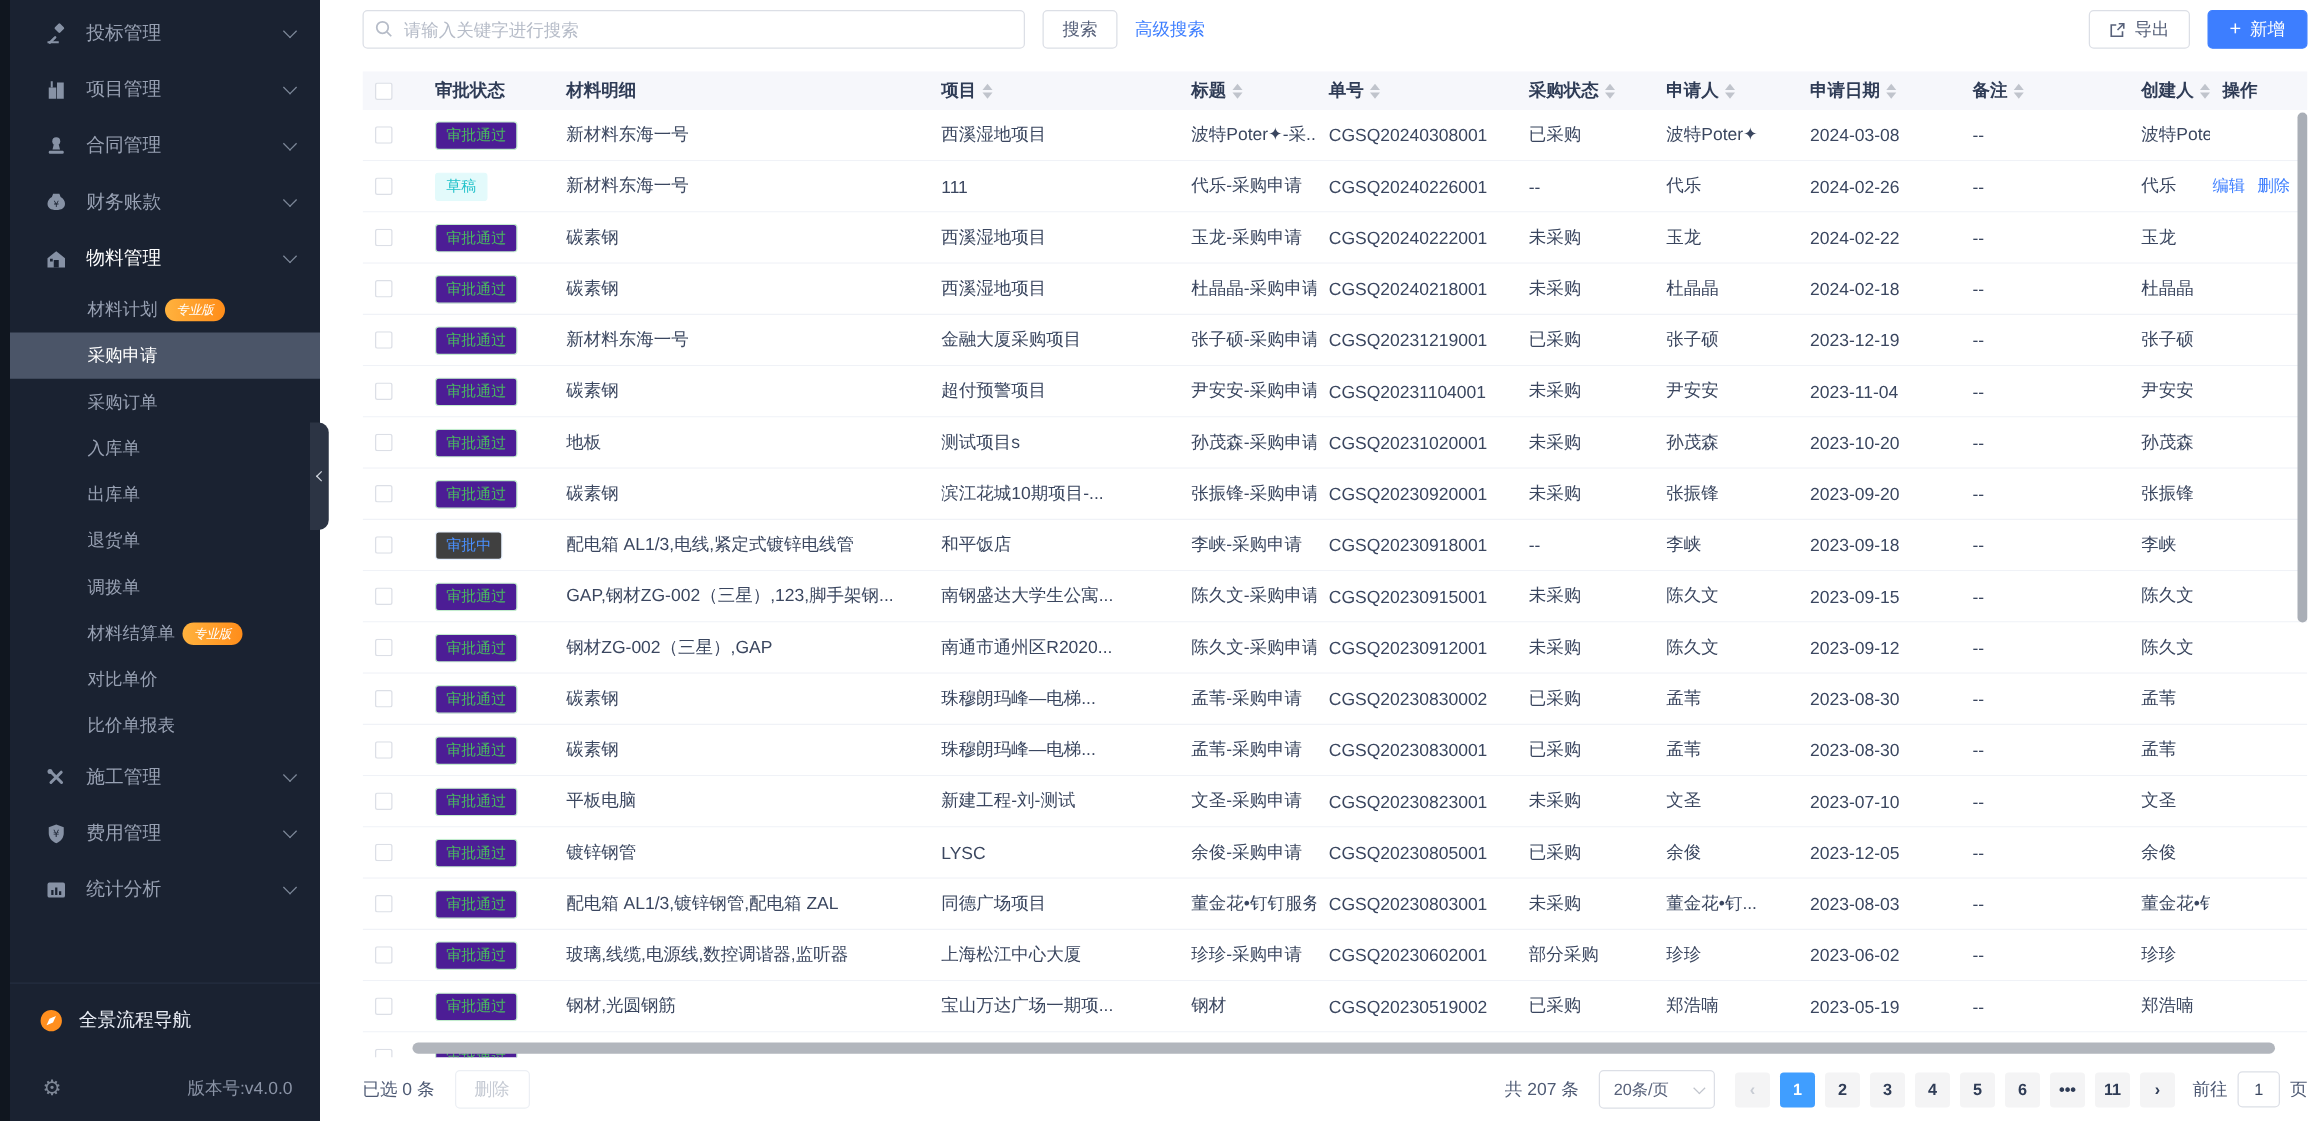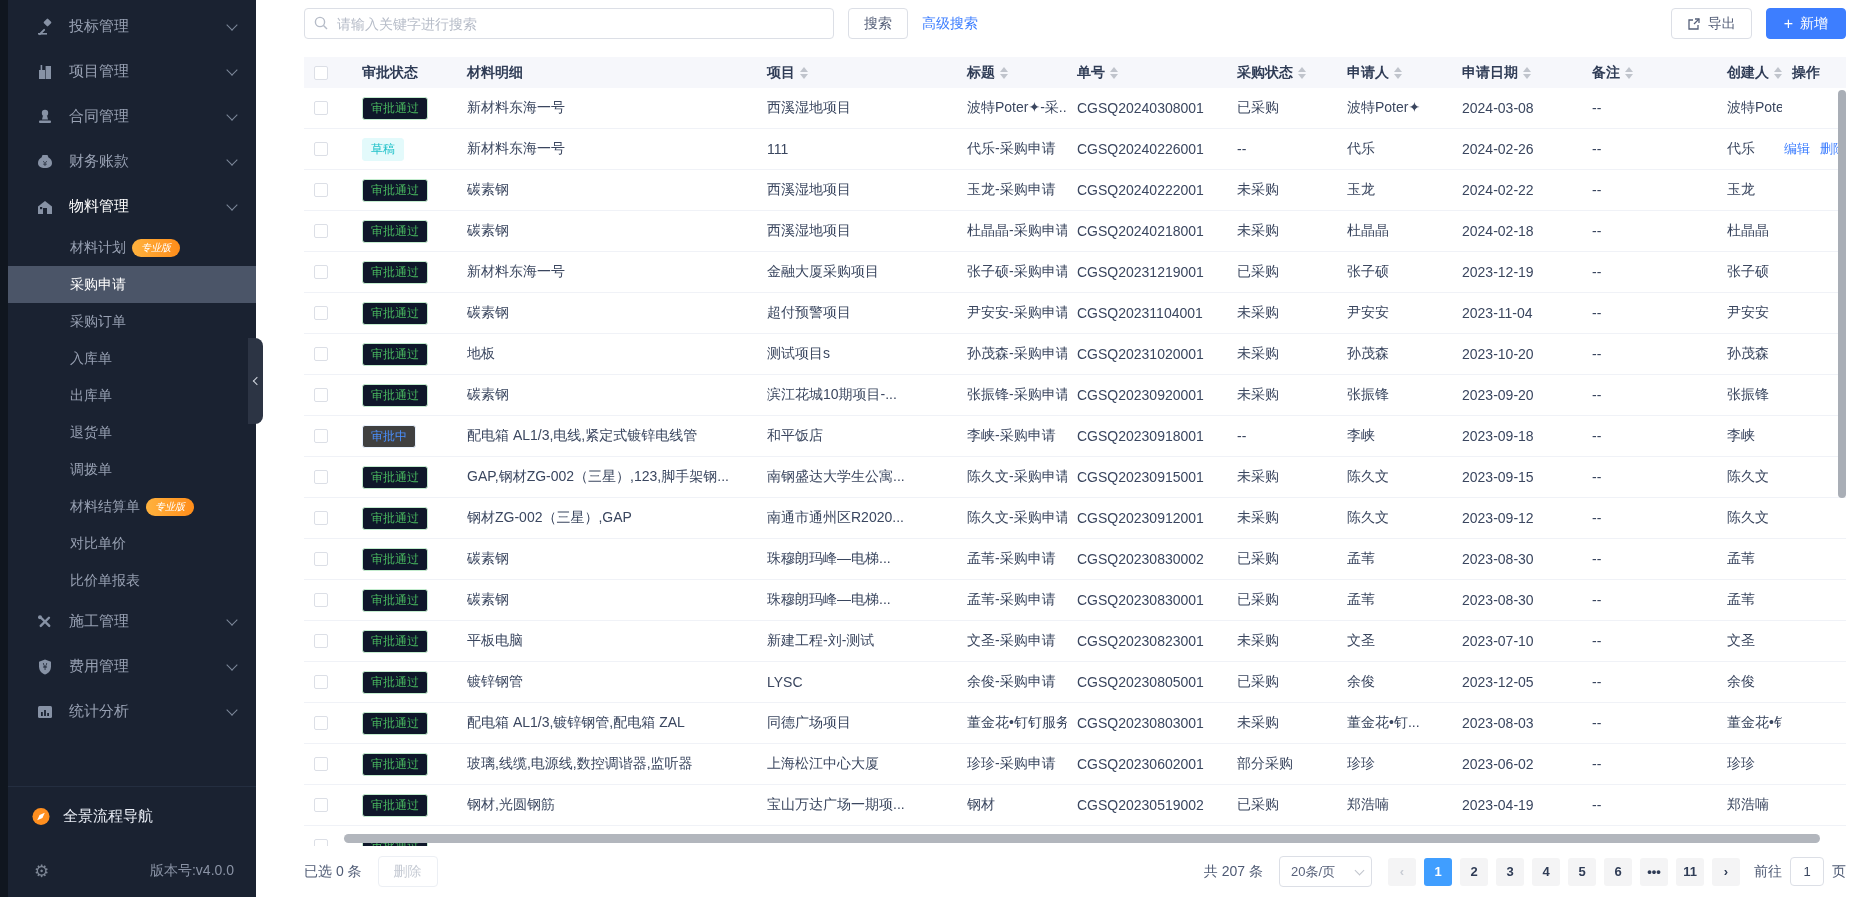--- a/index.html
+++ b/index.html
@@ -28,21 +28,21 @@
   .panorama{height:42px;display:flex;align-items:center;gap:13px;padding-left:24px;color:#e9edf5;font-size:15px;cursor:pointer;}
   .version-row{height:40px;display:flex;align-items:center;justify-content:space-between;padding:0 22px 0 26px;color:#8a93a5;font-size:14px;margin-top:14px;}
   .gear{font-size:17px;color:#7d8695;cursor:pointer;}
   .micon{width:18px;height:18px;flex-shrink:0;display:inline-flex;align-items:center;justify-content:center;}
 
   
   .collapse-handle{position:absolute;left:248px;top:338px;width:15px;height:86px;background:#2c3444;border-radius:0 8px 8px 0;display:flex;align-items:center;justify-content:center;cursor:pointer;z-index:6;}
   .collapse-handle i{width:6px;height:6px;border-left:1.5px solid #cfd4dd;border-bottom:1.5px solid #cfd4dd;transform:rotate(45deg);margin-left:3px;}
 
   
-  main{flex:1;min-width:0;display:flex;flex-direction:column;padding:0 10px 0 48px;background:#fff;}
+  main{flex:1;min-width:0;display:flex;flex-direction:column;padding:0 10px 0 34px;background:#fff;}
   .topbar{height:57px;display:flex;align-items:flex-start;padding-top:8px;gap:14px;flex-shrink:0;}
   .search-box{position:relative;width:530px;}
   .search-box input{width:100%;height:31px;border:1px solid #dcdfe6;border-radius:4px;padding:0 10px 0 32px;font-size:14px;color:#555;outline:none;font-family:inherit;}
   .search-box input::placeholder{color:#b6bcc8;}
   .search-box .sicon{position:absolute;left:10px;top:8px;}
   .btn{height:31px;border:1px solid #dcdfe6;background:#fff;border-radius:4px;padding:0 15px;font-size:14px;color:#58master657180;color:#57617a;cursor:pointer;display:inline-flex;align-items:center;gap:7px;font-family:inherit;}
   .link{color:#3d7eff;font-size:14px;line-height:31px;cursor:pointer;white-space:nowrap;}
   .spacer{flex:1;}
   .btn-primary{height:31px;background:#3d7eff;border:1px solid #3d7eff;color:#fff;border-radius:4px;padding:0 17px;font-size:14px;display:inline-flex;align-items:center;gap:7px;cursor:pointer;font-family:inherit;}
 
@@ -50,21 +50,21 @@
   .table-wrap{flex:1;overflow:hidden;position:relative;display:flex;flex-direction:column;}
   .thead{display:flex;height:31px;background:#f6f7fb;align-items:center;font-weight:bold;color:#2f3c56;font-size:14px;flex-shrink:0;}
   .tbody{flex:1;overflow:hidden;}
   .cell{padding:0 10px;white-space:nowrap;overflow:hidden;flex-shrink:0;display:flex;align-items:center;}
   .trow{display:flex;height:41px;align-items:center;border-bottom:1px solid #f0f2f7;font-size:14px;color:#3a465f;background:#fff;}
   .cb{width:14px;height:14px;border:1px solid #dcdfe6;border-radius:2px;background:#fff;cursor:pointer;flex-shrink:0;}
   .caret{display:inline-flex;flex-direction:column;margin-left:5px;}
   .caret .up{width:0;height:0;border-left:4px solid transparent;border-right:4px solid transparent;border-bottom:5px solid #c0c4cc;margin-bottom:2px;}
   .caret .dn{width:0;height:0;border-left:4px solid transparent;border-right:4px solid transparent;border-top:5px solid #c0c4cc;}
   .st{display:inline-block;padding:1px 8px;border-radius:3px;font-size:12px;line-height:19px;white-space:nowrap;}
-  .st.approved{color:#49b95f;background:#0f172a;border:1px solid #c3ecce;}
+  .st.approved{color:#49b95f;background:#4c1d95;border:1px solid #c3ecce;}
   .st.draft{color:#1fc1c9;background:#e3fafb;border:1px solid #e3fafb;}
   .st.pending{color:#4a90ff;background:#404040;border:1px solid #e9f2ff;}
   .act-link{color:#3d7eff;font-size:13px;margin-right:10px;cursor:pointer;}
   .vscroll{position:absolute;right:0;top:33px;width:8px;bottom:14px;}
   .vthumb{width:8px;height:408px;background:#a9aeb6;border-radius:4px;}
   .hthumb{position:absolute;left:40px;right:26px;bottom:3px;height:9px;background:#b2b6bd;border-radius:5px;}
 
   
   .footerbar{height:51px;display:flex;align-items:center;flex-shrink:0;font-size:14px;color:#4e5a74;background:#fff;}
   .btn-disabled{height:31px;border:1px solid #eceff4;background:#fff;color:#c6cbd4;border-radius:4px;padding:0 15px;font-size:14px;margin-left:16px;cursor:not-allowed;font-family:inherit;}
@@ -646,21 +646,21 @@
             </div>
             <div class="cell" style="width: 105px;">
               <span class="st approved">审批通过</span>
             </div>
             <div class="cell" style="width: 300px;">钢材,光圆钢筋</div>
             <div class="cell" style="width: 200px;">宝山万达广场一期项...</div>
             <div class="cell" style="width: 110px; text-align: right;">钢材</div>
             <div class="cell" style="width: 160px;">CGSQ20230519002</div>
             <div class="cell" style="width: 110px;">已采购</div>
             <div class="cell" style="width: 115px;">郑浩喃</div>
-            <div class="cell" style="width: 130px;">2023-04-19</div>
+            <div class="cell" style="width: 130px;">2023-05-19</div>
             <div class="cell" style="width: 135px;">--</div>
             <div class="cell" style="width: 65px;">郑浩喃</div>
             <div class="cell" style="width: 76px;"></div>
           </div>
           <div class="trow">
             <div class="cell" style="width: 48px;">
               <span class="cb"></span>
             </div>
             <div class="cell" style="width: 105px;">
               <span class="st approved">审批通过</span>

